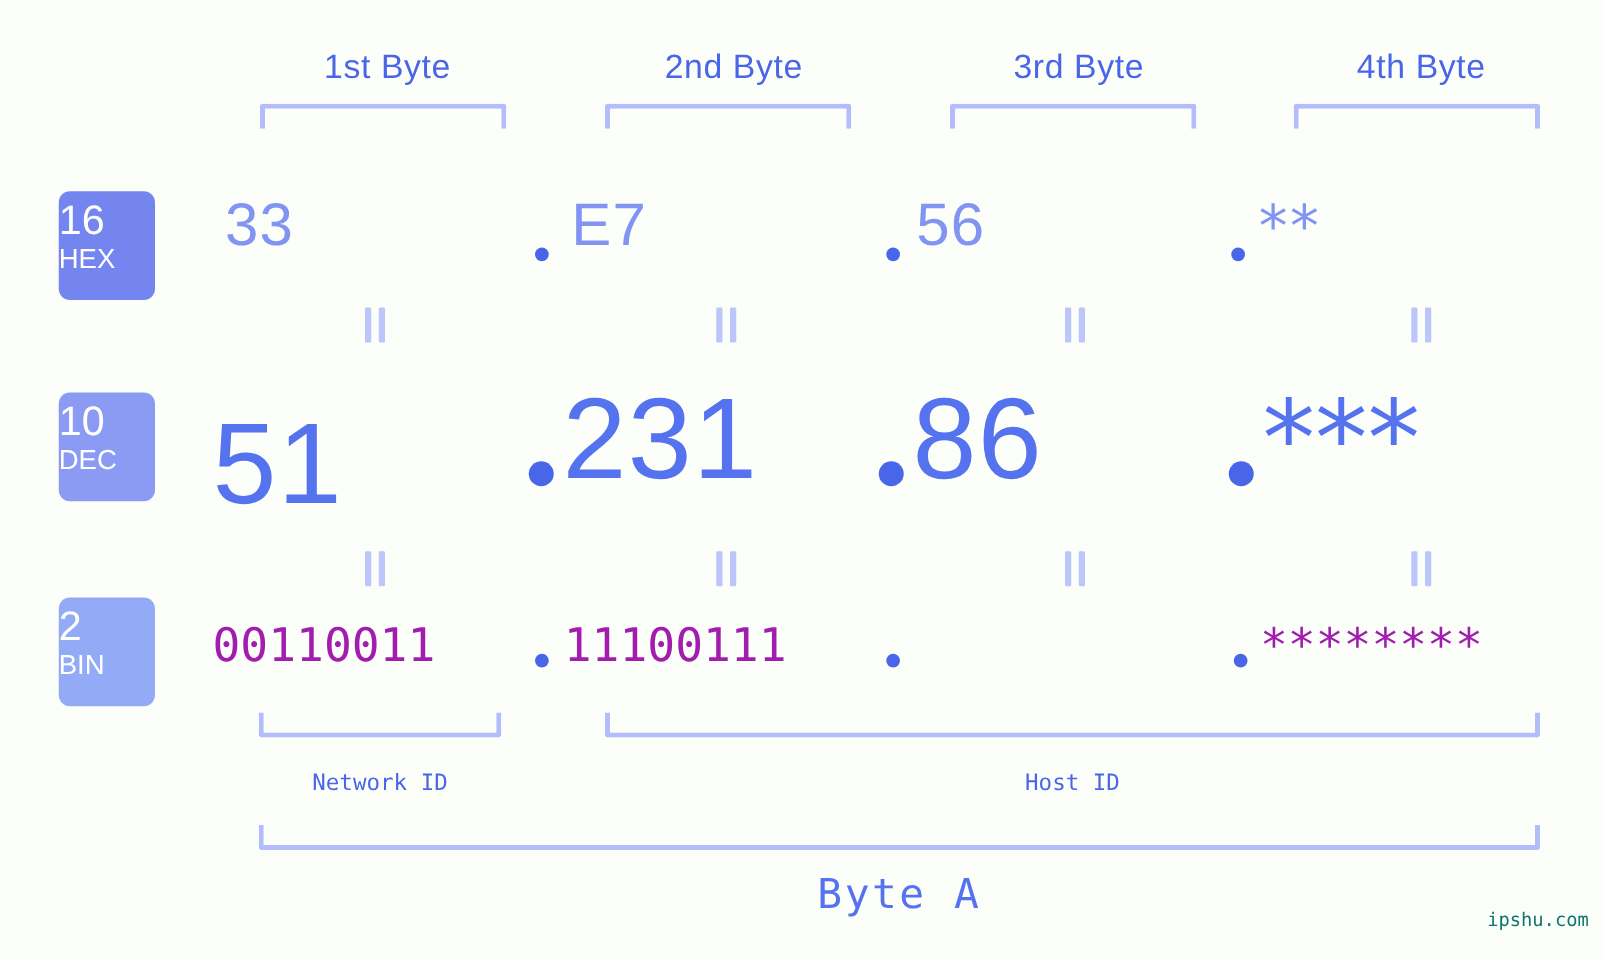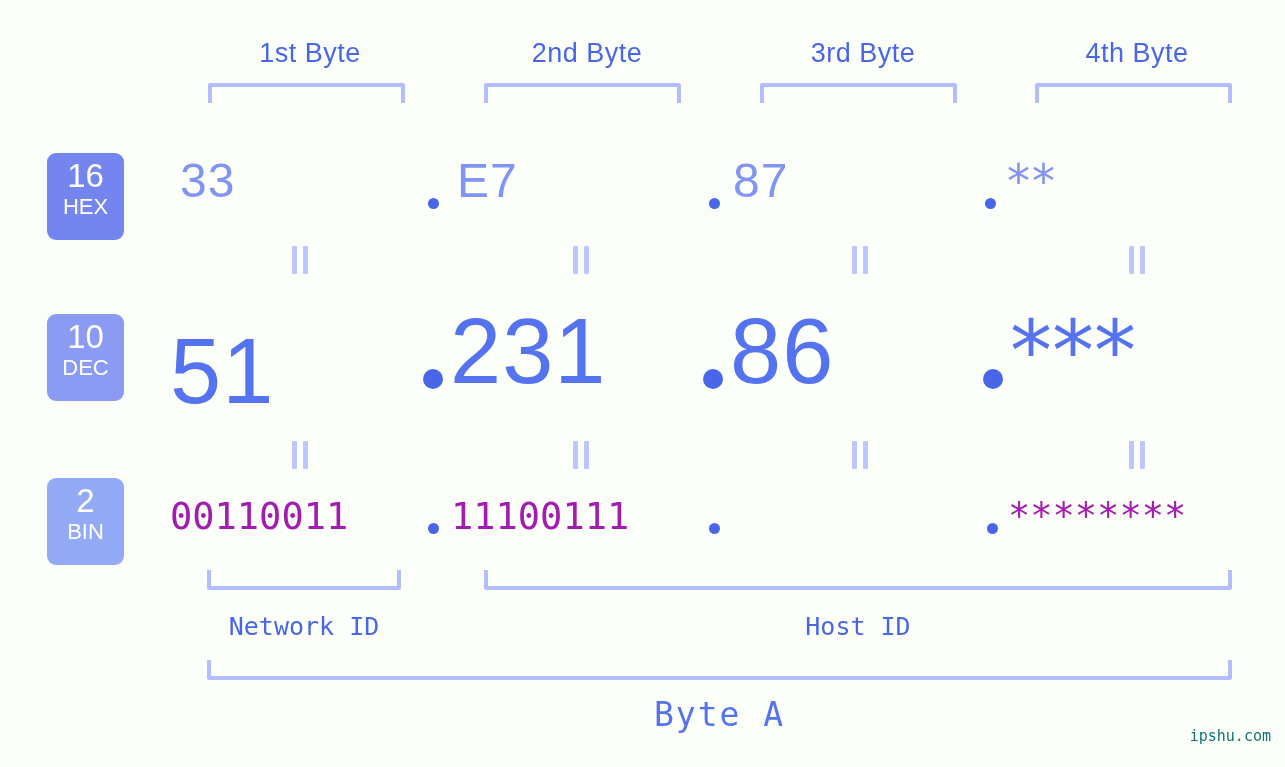--- a/index.html
+++ b/index.html
@@ -58,21 +58,21 @@
     box-sizing: border-box;
   }
 
   
   .badge {
     position: absolute;
     left: 47px;
     width: 77px;
     border-radius: 9px;
     color: #ffffff;
-    text-align: center;
+    text-align: left;
     font-family: "Liberation Sans", sans-serif;
     box-sizing: border-box;
     padding-top: 5px;
   }
   .badge .num {
     display: block;
     font-size: 33px;
     line-height: 36px;
     font-weight: 400;
   }
@@ -166,21 +166,21 @@
   .eq-row2 { top: 441px; }
 
   
   .section-label {
     position: absolute;
     top: 610px;
     height: 34px;
     line-height: 34px;
     text-align: center;
     font-family: "DejaVu Sans Mono", monospace;
-    font-size: 25px;
+    font-size: 18px;
     color: #4a66e8;
     white-space: nowrap;
   }
 
   
   #class-label {
     position: absolute;
     top: 694px;
     left: 207px;
     width: 1025px;
@@ -228,21 +228,21 @@
     <span class="num">10</span>
     <span class="name">DEC</span>
   </div>
   <div class="badge" id="badge-bin">
     <span class="num">2</span>
     <span class="name">BIN</span>
   </div>
 
   <div class="cell hex-val" style="left:180px; width:260px;">33</div>
   <div class="cell hex-val" style="left:457px; width:260px;">E7</div>
-  <div class="cell hex-val" style="left:733px; width:260px;">87</div>
+  <div class="cell hex-val" style="left:733px; width:260px;">56</div>
   <div class="cell hex-val stars" style="left:1007px; width:260px;">**</div>
 
   <div class="dot dot-hex" style="left:428px;"></div>
   <div class="dot dot-hex" style="left:709px;"></div>
   <div class="dot dot-hex" style="left:985px;"></div>
 
   <div class="eq eq-row1" style="left:291px;"></div>
   <div class="eq eq-row1" style="left:572px;"></div>
   <div class="eq eq-row1" style="left:851px;"></div>
   <div class="eq eq-row1" style="left:1128px;"></div>

